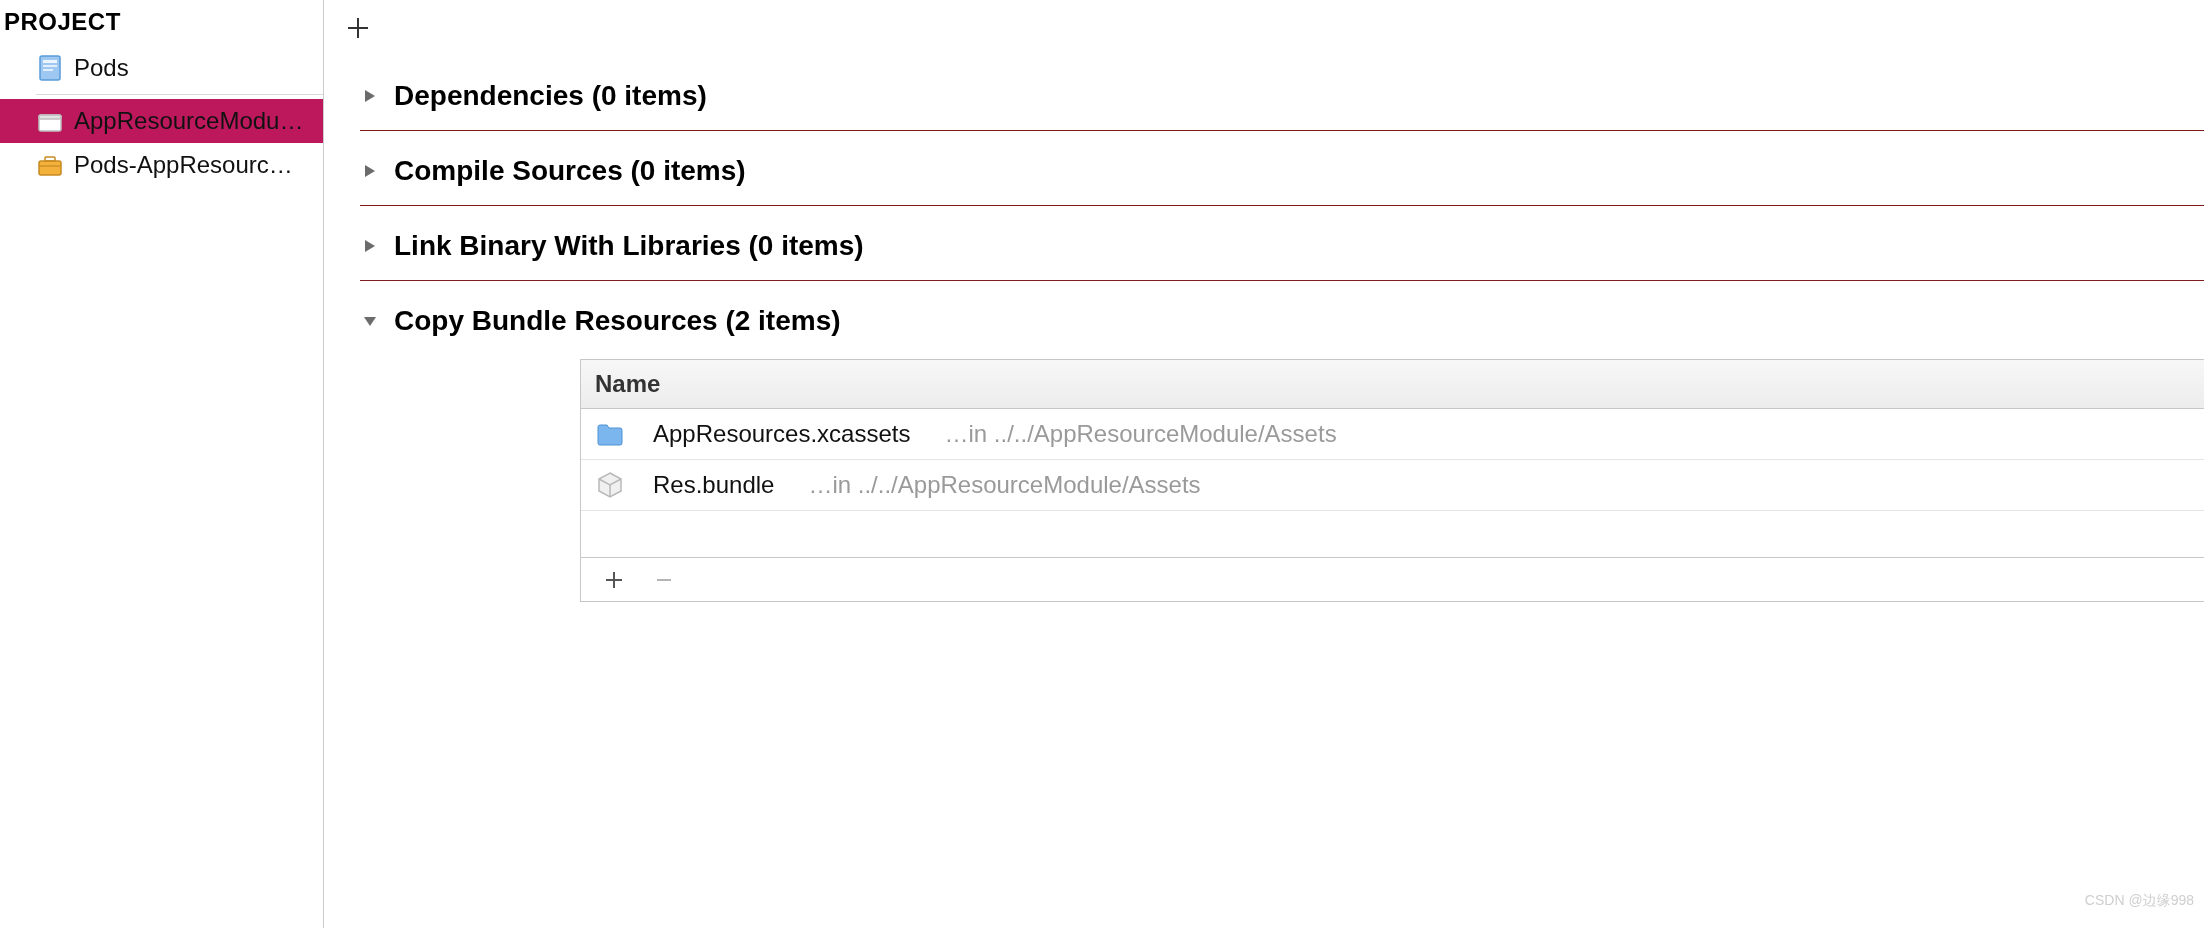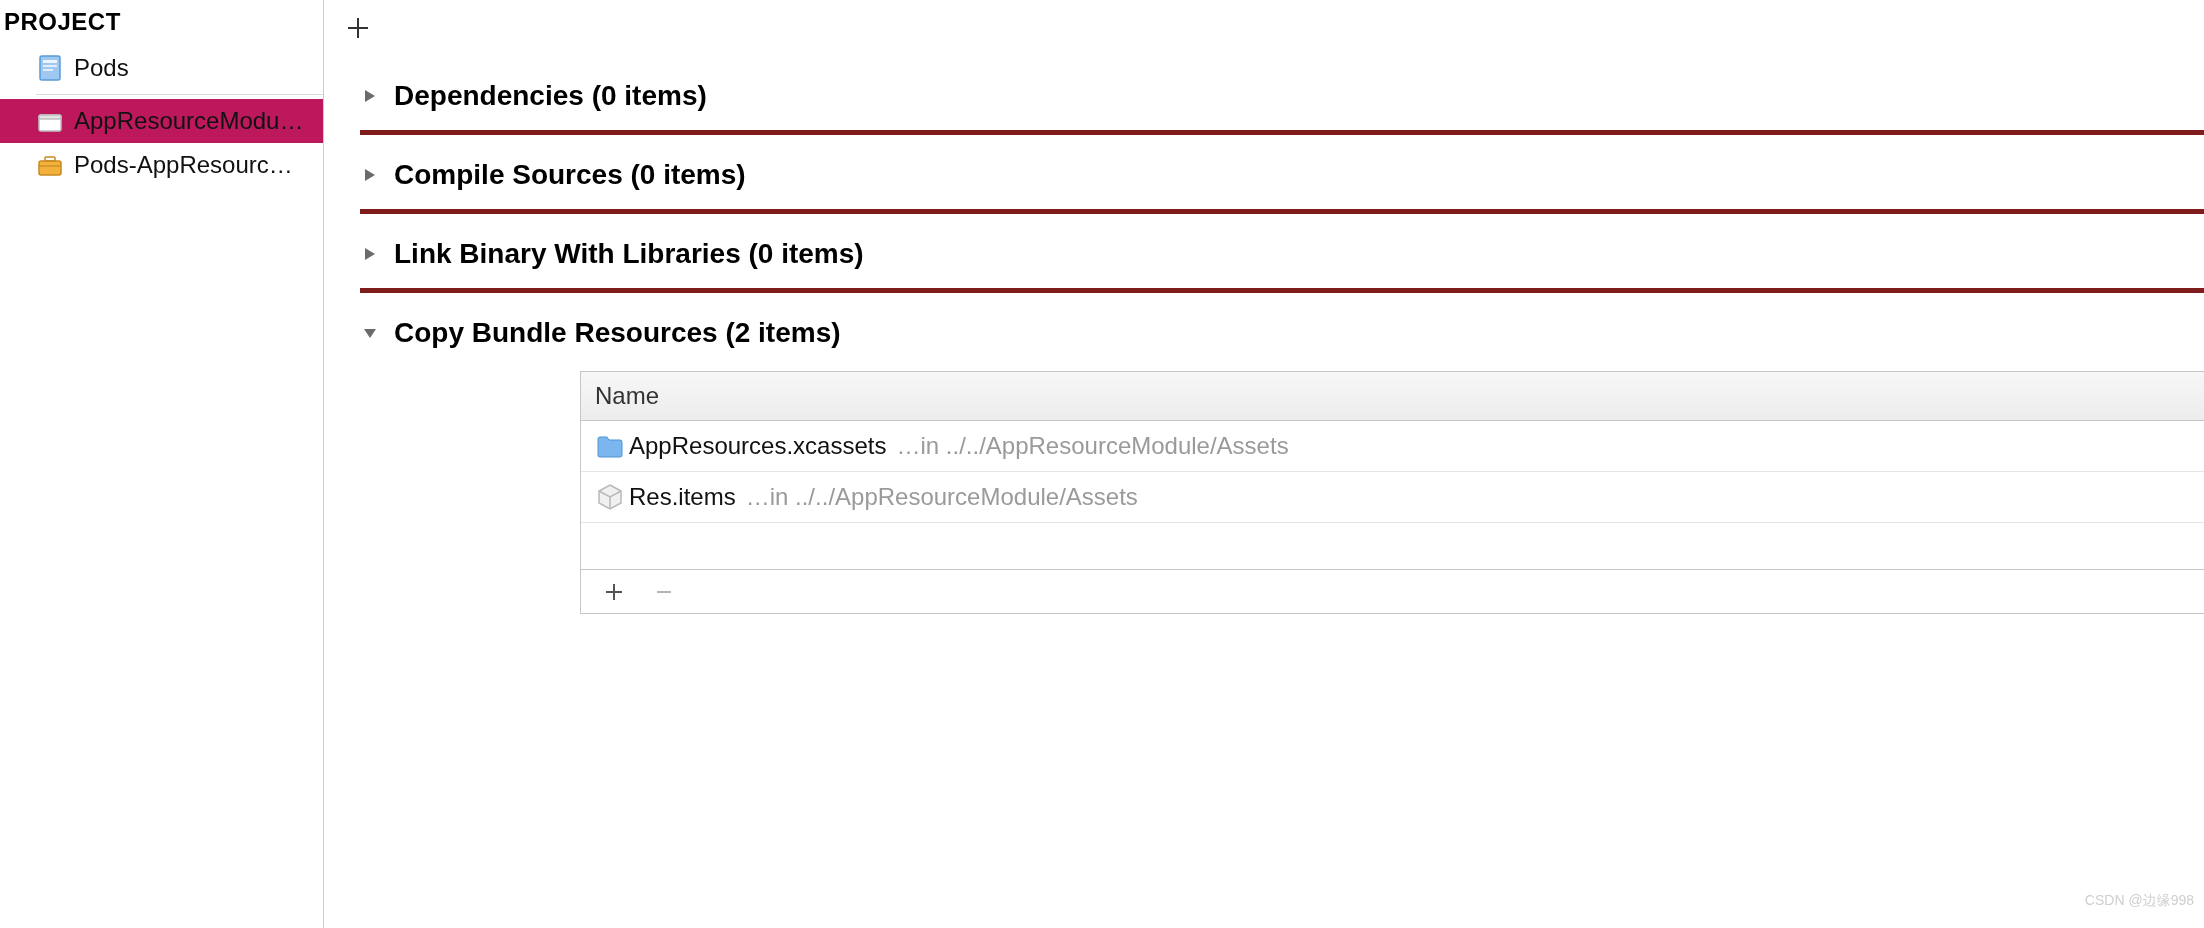--- a/index.html
+++ b/index.html
@@ -74,21 +74,21 @@
       width: 36px; height: 36px;
       display: inline-flex; align-items: center; justify-content: center;
       cursor: pointer;
       color: #333;
     }
     .phase-list {
       padding-left: 36px;
     }
     .phase {
       padding: 24px 0 18px 0;
-      border-bottom: 5px solid #7f1d1d;
+      border-bottom: 1px solid #7f1d1d;
     }
     .phase-header {
       display: flex;
       align-items: center;
       gap: 14px;
       font-weight: 700;
       font-size: 28px;
       cursor: default;
     }
     .disclosure {
@@ -105,26 +105,26 @@
       border: 1px solid #c7c7c7;
       border-right: none;
       margin-bottom: 12px;
     }
     .table-header {
       background: linear-gradient(#f7f7f7, #ececec);
       border-bottom: 1px solid #c7c7c7;
       padding: 10px 14px;
       font-size: 24px;
       color: #333;
-      font-weight: 400;
+      font-weight: 700;
     }
     .table-row {
       display: flex;
       align-items: center;
-      gap: 4px;
+      gap: 28px;
       padding: 10px 14px;
       border-bottom: 1px solid #e5e5e5;
       font-size: 24px;
     }
     .table-row:last-child {
       border-bottom: none;
     }
     .file-icon {
       width: 30px; height: 30px; flex-shrink: 0;
       display: inline-flex; align-items: center; justify-content: center;
@@ -268,21 +268,21 @@
           </div>
 
           <div class="table-row">
             <span class="file-icon">
               <svg width="30" height="30" viewBox="0 0 30 30">
                 <polygon points="15,3 26,9 26,21 15,27 4,21 4,9" fill="#f0f0f0" stroke="#b9b9b9" stroke-width="1.5"></polygon>
                 <polyline points="4,9 15,15 26,9" fill="none" stroke="#b9b9b9" stroke-width="1.5"></polyline>
                 <line x1="15" y1="15" x2="15" y2="27" stroke="#b9b9b9" stroke-width="1.5"></line>
               </svg>
             </span>
-            <span class="file-name">Res.items</span>
+            <span class="file-name">Res.bundle</span>
             <span class="file-path">…in ../../AppResourceModule/Assets</span>
           </div>
 
           <div style="height:46px;"></div>
 
           <div class="table-footer">
             <span class="footer-btn">
               <svg width="22" height="22" viewBox="0 0 22 22">
                 <line x1="11" y1="3" x2="11" y2="19" stroke="#555" stroke-width="2"></line>
                 <line x1="3" y1="11" x2="19" y2="11" stroke="#555" stroke-width="2"></line>

